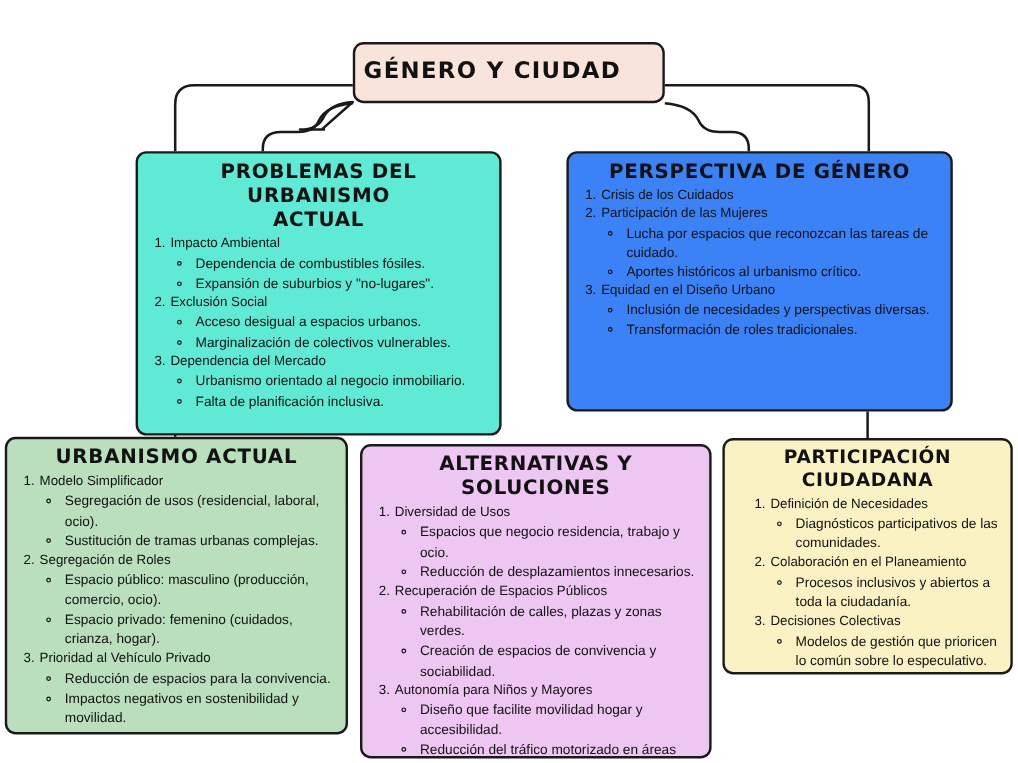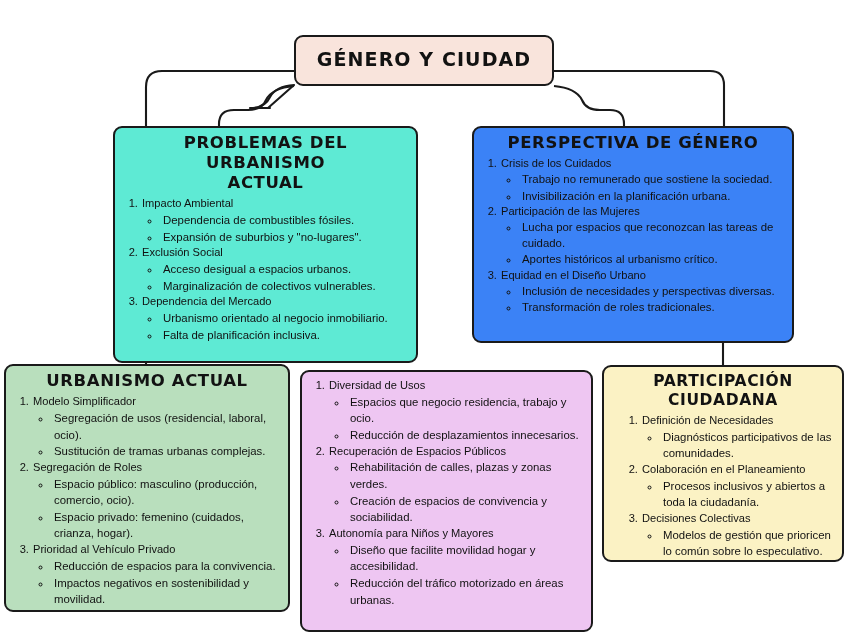--- a/index.html
+++ b/index.html
@@ -43,21 +43,20 @@
     font-size: 16.5px;
     letter-spacing: 0.6px;
     color: #121212;
     line-height: 1.22;
     margin: 1px 0 3px 0;
     white-space: pre-line;
   }
   .node.root {
     display: flex;
     align-items: center;
-    justify-content: center;
   }
   .node.root .node-title {
     font-size: 19px;
     letter-spacing: 1.1px;
     margin: 0;
   }
   ol.lvl1 {
     margin: 2px;
     padding: 0 0 0 17px;
     list-style-type: decimal;
@@ -142,24 +141,20 @@
         </ul>
       </li>
     </ol>
   </div>
 
   <div class="node dense" id="node-perspective" style="left:472px; top:126px; width:322px; height:217px; background:#3b82f6;">
     <div class="node-title">PERSPECTIVA DE GÉNERO</div>
     <ol class="lvl1">
       <li>
         <span class="lvl1-label">Crisis de los Cuidados</span>
-        <ul class="lvl2">
-          <li>Trabajo no remunerado que sostiene la sociedad.</li>
-          <li>Invisibilización en la planificación urbana.</li>
-        </ul>
       </li>
       <li>
         <span class="lvl1-label">Participación de las Mujeres</span>
         <ul class="lvl2">
           <li>Lucha por espacios que reconozcan las tareas de cuidado.</li>
           <li>Aportes históricos al urbanismo crítico.</li>
         </ul>
       </li>
       <li>
         <span class="lvl1-label">Equidad en el Diseño Urbano</span>
@@ -192,20 +187,21 @@
         <span class="lvl1-label">Prioridad al Vehículo Privado</span>
         <ul class="lvl2">
           <li>Reducción de espacios para la convivencia.</li>
           <li>Impactos negativos en sostenibilidad y movilidad.</li>
         </ul>
       </li>
     </ol>
   </div>
 
   <div class="node" id="node-alternatives" style="left:300px; top:370px; width:293px; height:262px; background:#eec6f2;">
+    <div class="node-title">ALTERNATIVAS Y SOLUCIONES</div>
     <ol class="lvl1">
       <li>
         <span class="lvl1-label">Diversidad de Usos</span>
         <ul class="lvl2">
           <li>Espacios que negocio residencia, trabajo y ocio.</li>
           <li>Reducción de desplazamientos innecesarios.</li>
         </ul>
       </li>
       <li>
         <span class="lvl1-label">Recuperación de Espacios Públicos</span>

